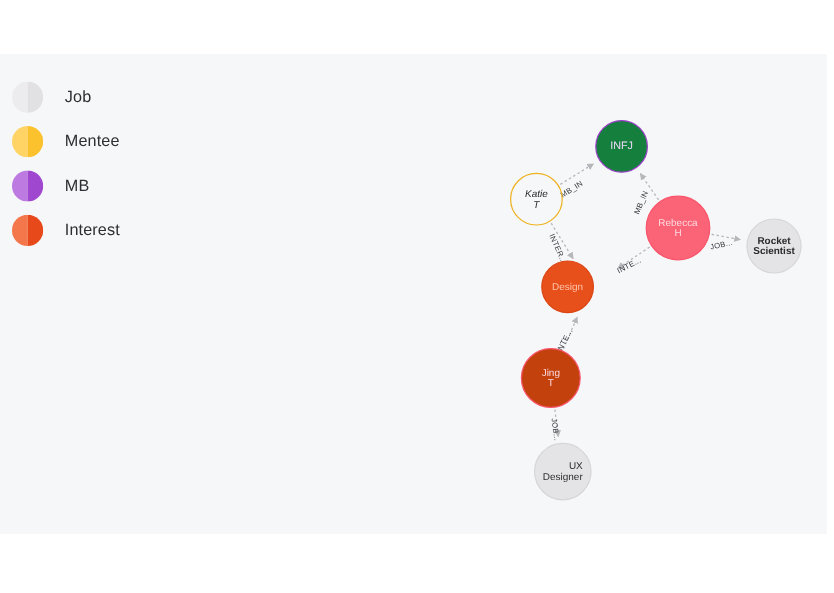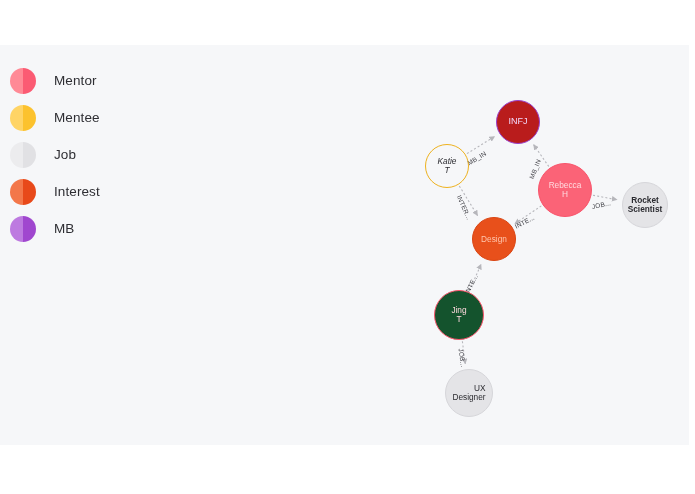--- a/index.html
+++ b/index.html
@@ -128,39 +128,39 @@
         <line x1="466.9752328013818" y1="108.62098248928451" x2="494.6247275728511" y2="91.48608432105003" stroke="#b6b6bb" stroke-width="1.1" stroke-dasharray="2,2.2" marker-end="url(#arrow)"></line>
         <line x1="548.795448791248" y1="121.55511740010343" x2="533.6359704645853" y2="99.62225514025107" stroke="#b6b6bb" stroke-width="1.1" stroke-dasharray="2,2.2" marker-end="url(#arrow)"></line>
         <line x1="459.331575416129" y1="141.0045556750537" x2="477.5694330236788" y2="170.59041357174567" stroke="#b6b6bb" stroke-width="1.1" stroke-dasharray="2,2.2" marker-end="url(#arrow)"></line>
         <line x1="541.336554874922" y1="160.8836823442305" x2="514.8331488048999" y2="178.67363984328637" stroke="#b6b6bb" stroke-width="1.1" stroke-dasharray="2,2.2" marker-end="url(#arrow)"></line>
         <line x1="593.0118573276281" y1="150.25222324893028" x2="616.9881426723719" y2="154.74777675106972" stroke="#b6b6bb" stroke-width="1.1" stroke-dasharray="2,2.2" marker-end="url(#arrow)"></line>
         <line x1="469.554545659854" y1="245.69256151063925" x2="481.0471695982647" y2="219.22470031914796" stroke="#b6b6bb" stroke-width="1.1" stroke-dasharray="2,2.2" marker-end="url(#arrow)"></line>
         <line x1="462.3698543736122" y1="296.28486411417504" x2="465.2486526784317" y2="318.7394908917674" stroke="#b6b6bb" stroke-width="1.1" stroke-dasharray="2,2.2" marker-end="url(#arrow)"></line>
       </svg>
 
     <div id="nodes-layer">
-        <div class="node" style="left: 496px; top: 55px; width: 44px; height: 44px; background: #b91c1c; border: 1px solid rgb(155, 63, 201);">
+        <div class="node" style="left: 496px; top: 55px; width: 44px; height: 44px; background: #15803d; border: 1px solid rgb(155, 63, 201);">
           <span class="node-label" style="color: rgb(240, 217, 251); font-size: 9px;">INFJ</span>
         </div>
         <div class="node" style="left: 425px; top: 99px; width: 44px; height: 44px; border: 1px solid rgb(238, 178, 31); font-style: italic;">
           <span class="node-label" style="color: rgb(43, 43, 48); font-size: 8.3px;">Katie
 T</span>
         </div>
         <div class="node" style="left: 538px; top: 118px; width: 54px; height: 54px; background: rgb(251, 99, 119); border: 1px solid rgb(249, 84, 107);">
           <span class="node-label" style="color: rgb(255, 217, 222); font-size: 8.3px;">Rebecca
 H</span>
         </div>
         <div class="node" style="left: 622px; top: 137px; width: 46px; height: 46px; background: rgb(228, 228, 231); border: 1px solid rgb(214, 214, 218);">
           <span class="node-label" style="color: rgb(43, 43, 48); font-size: 8.3px; font-weight: bold;">Rocket
 Scientist</span>
         </div>
-        <div class="node" style="left: 472px; top: 172px; width: 44px; height: 44px; background: rgb(232, 80, 27); border: 1px solid rgb(218, 69, 18);">
+        <div class="node" style="left: 451px; top: 172px; width: 44px; height: 44px; background: rgb(232, 80, 27); border: 1px solid rgb(218, 69, 18);">
           <span class="node-label" style="color: rgb(255, 198, 173); font-size: 8.3px;">Design</span>
         </div>
-        <div class="node" style="left: 434px; top: 245px; width: 50px; height: 50px; background: #14532d; border: 1px solid rgb(249, 84, 107);">
+        <div class="node" style="left: 434px; top: 245px; width: 50px; height: 50px; background: #c2410c; border: 1px solid rgb(249, 84, 107);">
           <span class="node-label" style="color: rgb(255, 217, 222); font-size: 8.3px;">Jing
 T</span>
         </div>
         <div class="node" style="left: 445px; top: 324px; width: 48px; height: 48px; background: rgb(228, 228, 231); border: 1px solid rgb(214, 214, 218);">
           <span class="node-label" style="color: rgb(43, 43, 48); font-size: 8.3px; text-align: right;">UX
 Designer</span>
         </div>
       </div>
     <div id="edge-labels-layer">
         <div class="edge-label" style="left: 468px; top: 115px; transform: rotate(-32deg);">MB_IN</div>
@@ -169,48 +169,41 @@
         <div class="edge-label" style="left: 515px; top: 178px; transform: rotate(-27deg);">INTE...</div>
         <div class="edge-label" style="left: 592px; top: 158px; transform: rotate(-12deg);">JOB...</div>
         <div class="edge-label" style="left: 466px; top: 245px; transform: rotate(-62deg);">INTE...</div>
         <div class="edge-label" style="left: 461px; top: 300px; transform: rotate(82deg);">JOB...</div>
       </div>
   </div>
 
   <div id="legend">
       <div class="legend-row">
         <span class="legend-swatch">
-          <span class="half-l" style="background: rgb(255, 138, 150);"></span>
-          <span class="half-r" style="background: rgb(251, 91, 115);"></span>
-        </span>
-        <span class="legend-label">Mentor</span>
+          <span class="half-l" style="background: rgb(236, 236, 238);"></span>
+          <span class="half-r" style="background: rgb(225, 225, 228);"></span>
+        </span>
+        <span class="legend-label">Job</span>
       </div>
       <div class="legend-row">
         <span class="legend-swatch">
           <span class="half-l" style="background: rgb(255, 212, 101);"></span>
           <span class="half-r" style="background: rgb(252, 194, 46);"></span>
         </span>
         <span class="legend-label">Mentee</span>
       </div>
       <div class="legend-row">
         <span class="legend-swatch">
-          <span class="half-l" style="background: rgb(236, 236, 238);"></span>
-          <span class="half-r" style="background: rgb(225, 225, 228);"></span>
-        </span>
-        <span class="legend-label">Job</span>
+          <span class="half-l" style="background: rgb(189, 122, 224);"></span>
+          <span class="half-r" style="background: rgb(160, 71, 207);"></span>
+        </span>
+        <span class="legend-label">MB</span>
       </div>
       <div class="legend-row">
         <span class="legend-swatch">
           <span class="half-l" style="background: rgb(243, 119, 74);"></span>
           <span class="half-r" style="background: rgb(232, 73, 26);"></span>
         </span>
         <span class="legend-label">Interest</span>
       </div>
-      <div class="legend-row">
-        <span class="legend-swatch">
-          <span class="half-l" style="background: rgb(189, 122, 224);"></span>
-          <span class="half-r" style="background: rgb(160, 71, 207);"></span>
-        </span>
-        <span class="legend-label">MB</span>
-      </div>
     </div>
 
 </div>
 
 </body></html>

